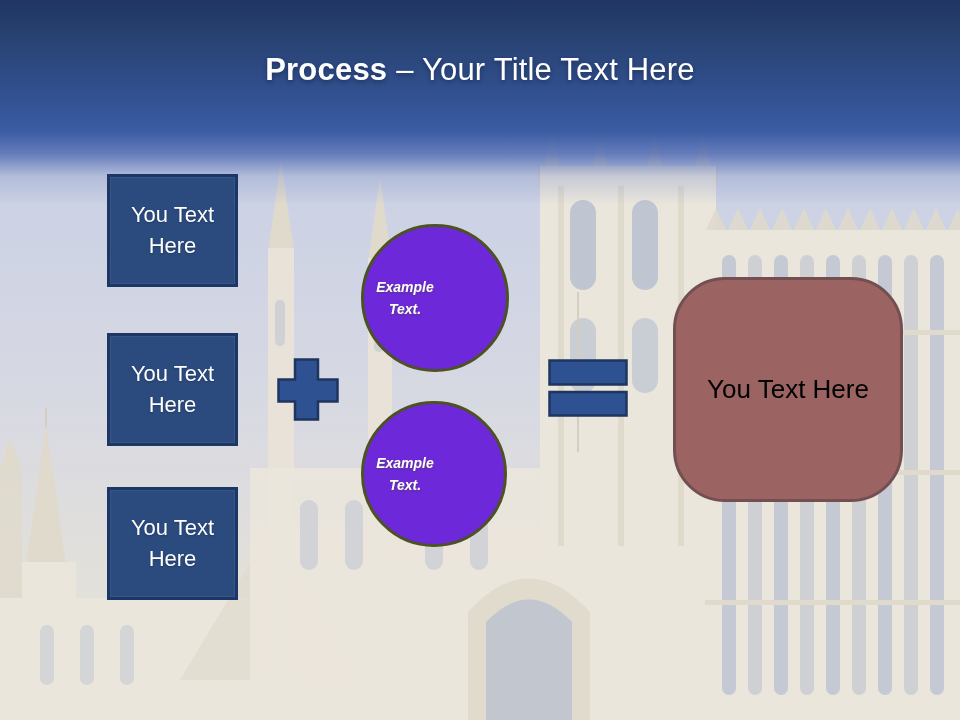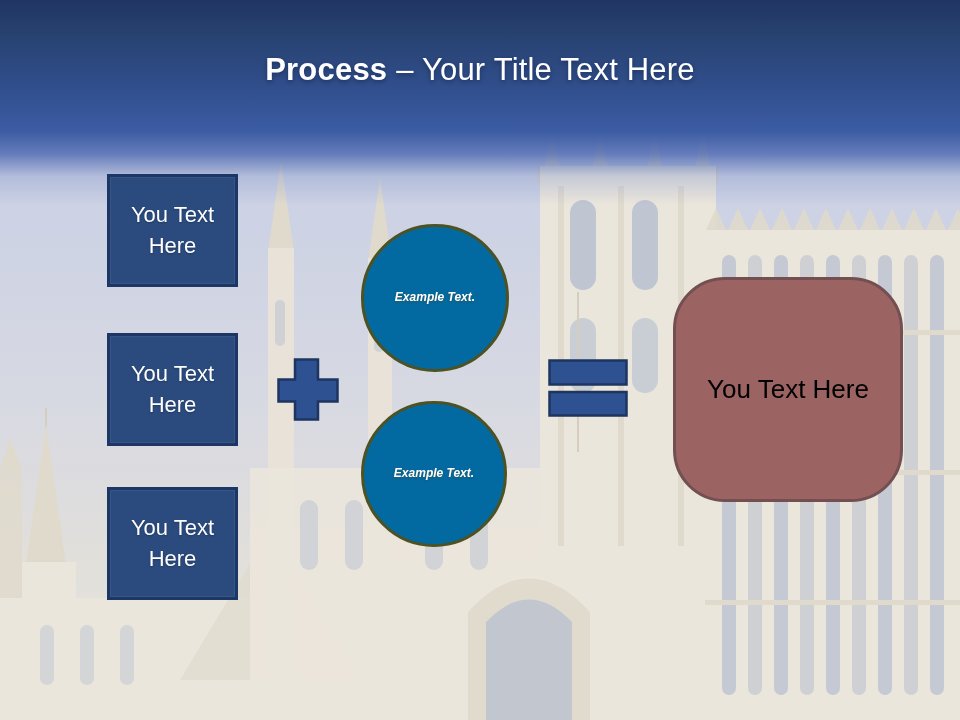--- a/index.html
+++ b/index.html
@@ -26,23 +26,23 @@
     background:#2B4B7E;border:3px solid #1C3765;
     display:flex;align-items:center;justify-content:center;text-align:center;
     color:#FFFFFF;font-size:22px;line-height:1.4;
     text-shadow:0 1px 2px rgba(0,0,0,0.25);
     box-shadow:inset 0 0 0 1px rgba(255,255,255,0.06);
   }
   .tbox span{width:102px;display:inline-block;}
   .tbox.b1{top:174px;} .tbox.b2{top:333px;} .tbox.b3{top:487px;}
   .circle{
     position:absolute;box-sizing:border-box;border-radius:50%;
-    background:#0369a1;border:3px solid #4D5224;
-    display:flex;align-items:center;justify-content:center;text-align:center;
-    color:#FFFFFF;font-size:12px;font-weight:bold;font-style:italic;line-height:1.6;
+    background:#6d28d9;border:3px solid #4D5224;
+    display:flex;align-items:center;text-align:center;
+    color:#FFFFFF;font-size:14px;font-weight:bold;font-style:italic;line-height:1.6;
     text-shadow:0 1px 2px rgba(72,76,36,0.55);
   }
   .circle span{width:82px;display:inline-block;}
   .circle.c1{left:361px;top:224px;width:148px;height:148px;}
   .circle.c2{left:361px;top:401px;width:146px;height:146px;}
   .op-svg{position:absolute;overflow:visible;}
   .op-plus{left:277px;top:358px;}
   .op-equals{left:548px;top:359px;}
   .result{
     position:absolute;left:673px;top:277px;width:230px;height:225px;box-sizing:border-box;

